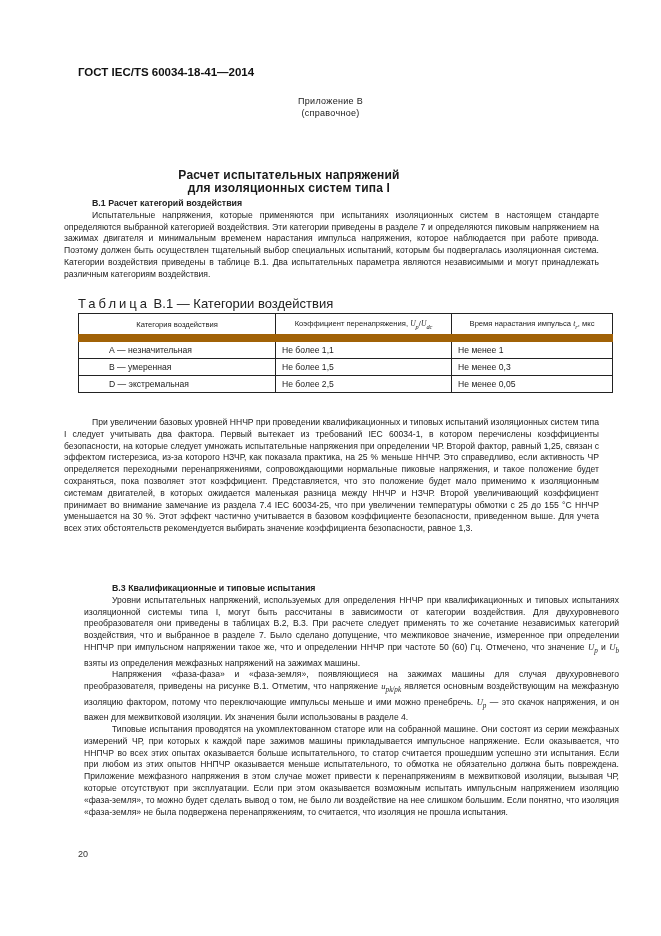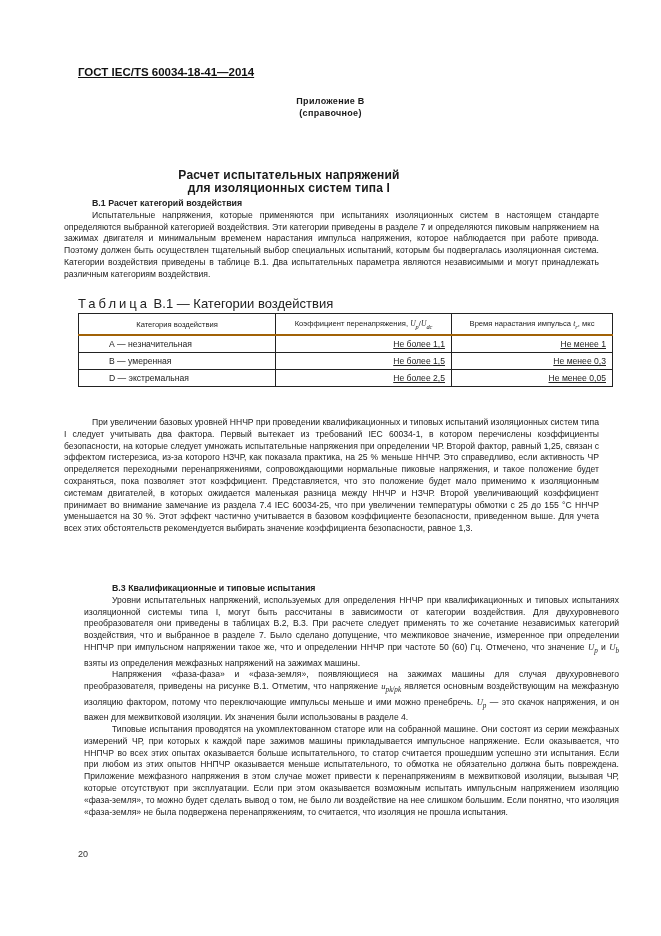--- a/index.html
+++ b/index.html
@@ -1,31 +1,31 @@
 <!DOCTYPE html>
 <html><head>
 <meta charset="utf-8">
 <style>
   html, body { margin:0; padding:0; background:#ffffff; }
   body { width:661px; height:936px; position:relative; overflow:hidden;
          font-family:"Liberation Sans", sans-serif; color:#1a1a1a; }
   .page { position:absolute; left:0; top:0; width:661px; height:936px; }
-  .doc-code { position:absolute; left:78px; top:66px; font-size:11.5px; font-weight:bold; color:#111;text-decoration:underline; }
-  .annex { position:absolute; left:0; width:661px; top:95px; text-align:center; font-size:9px; font-weight:bold; line-height:12px; letter-spacing:0.3px; }
+  .doc-code { position:absolute; left:78px; top:66px; font-size:11.5px; font-weight:bold; color:#111; }
+  .annex { position:absolute; left:0; width:661px; top:95px; text-align:center; font-size:9px; font-weight:normal; line-height:12px; letter-spacing:0.3px; }
   .title { position:absolute; left:0; width:578px; top:155px; text-align:center; font-size:12px; font-weight:bold; line-height:13px; letter-spacing:0.2px;margin-top:14px; }
   .block { position:absolute; left:64px; width:535px; font-size:8.6px; line-height:11.8px; text-align:justify; color:#222; }
   .heading { font-weight:bold; font-size:8.8px; padding-left:28px; }
   .para { text-indent:28px; margin:0; }
   .table-caption { position:absolute; left:78px; top:296px; font-size:13px; color:#222; }
   .table-caption .spaced { letter-spacing:3px; }
   table.cat { position:absolute; left:78px; top:313px; width:535px; border-collapse:collapse; font-size:8.6px; color:#222; }
   table.cat th, table.cat td { border:1px solid #222; padding:0 6px; height:16px; }
-  table.cat th { font-weight:normal; font-size:7.6px; height:20px; border-bottom:2px solid #a16207; text-align:center; }
+  table.cat th { font-weight:normal; font-size:7.6px; height:20px; border-bottom:8px solid #a16207; text-align:center; }
   table.cat td.c0 { text-align:left; padding-left:30px; width:160px; }
-  table.cat td.c1, table.cat td.c2 { text-align:right;text-decoration:underline; }
+  table.cat td.c1, table.cat td.c2 { text-align:left; }
   .page-num { position:absolute; left:78px; top:849px; font-size:9px; color:#333; }
   i.sym { font-style:italic; font-family:"Liberation Serif", serif; }
 </style>
 </head>
 <body>
 
 <div class="page">
 
   <div class="doc-code">ГОСТ IEC/TS 60034-18-41—2014</div>
 

